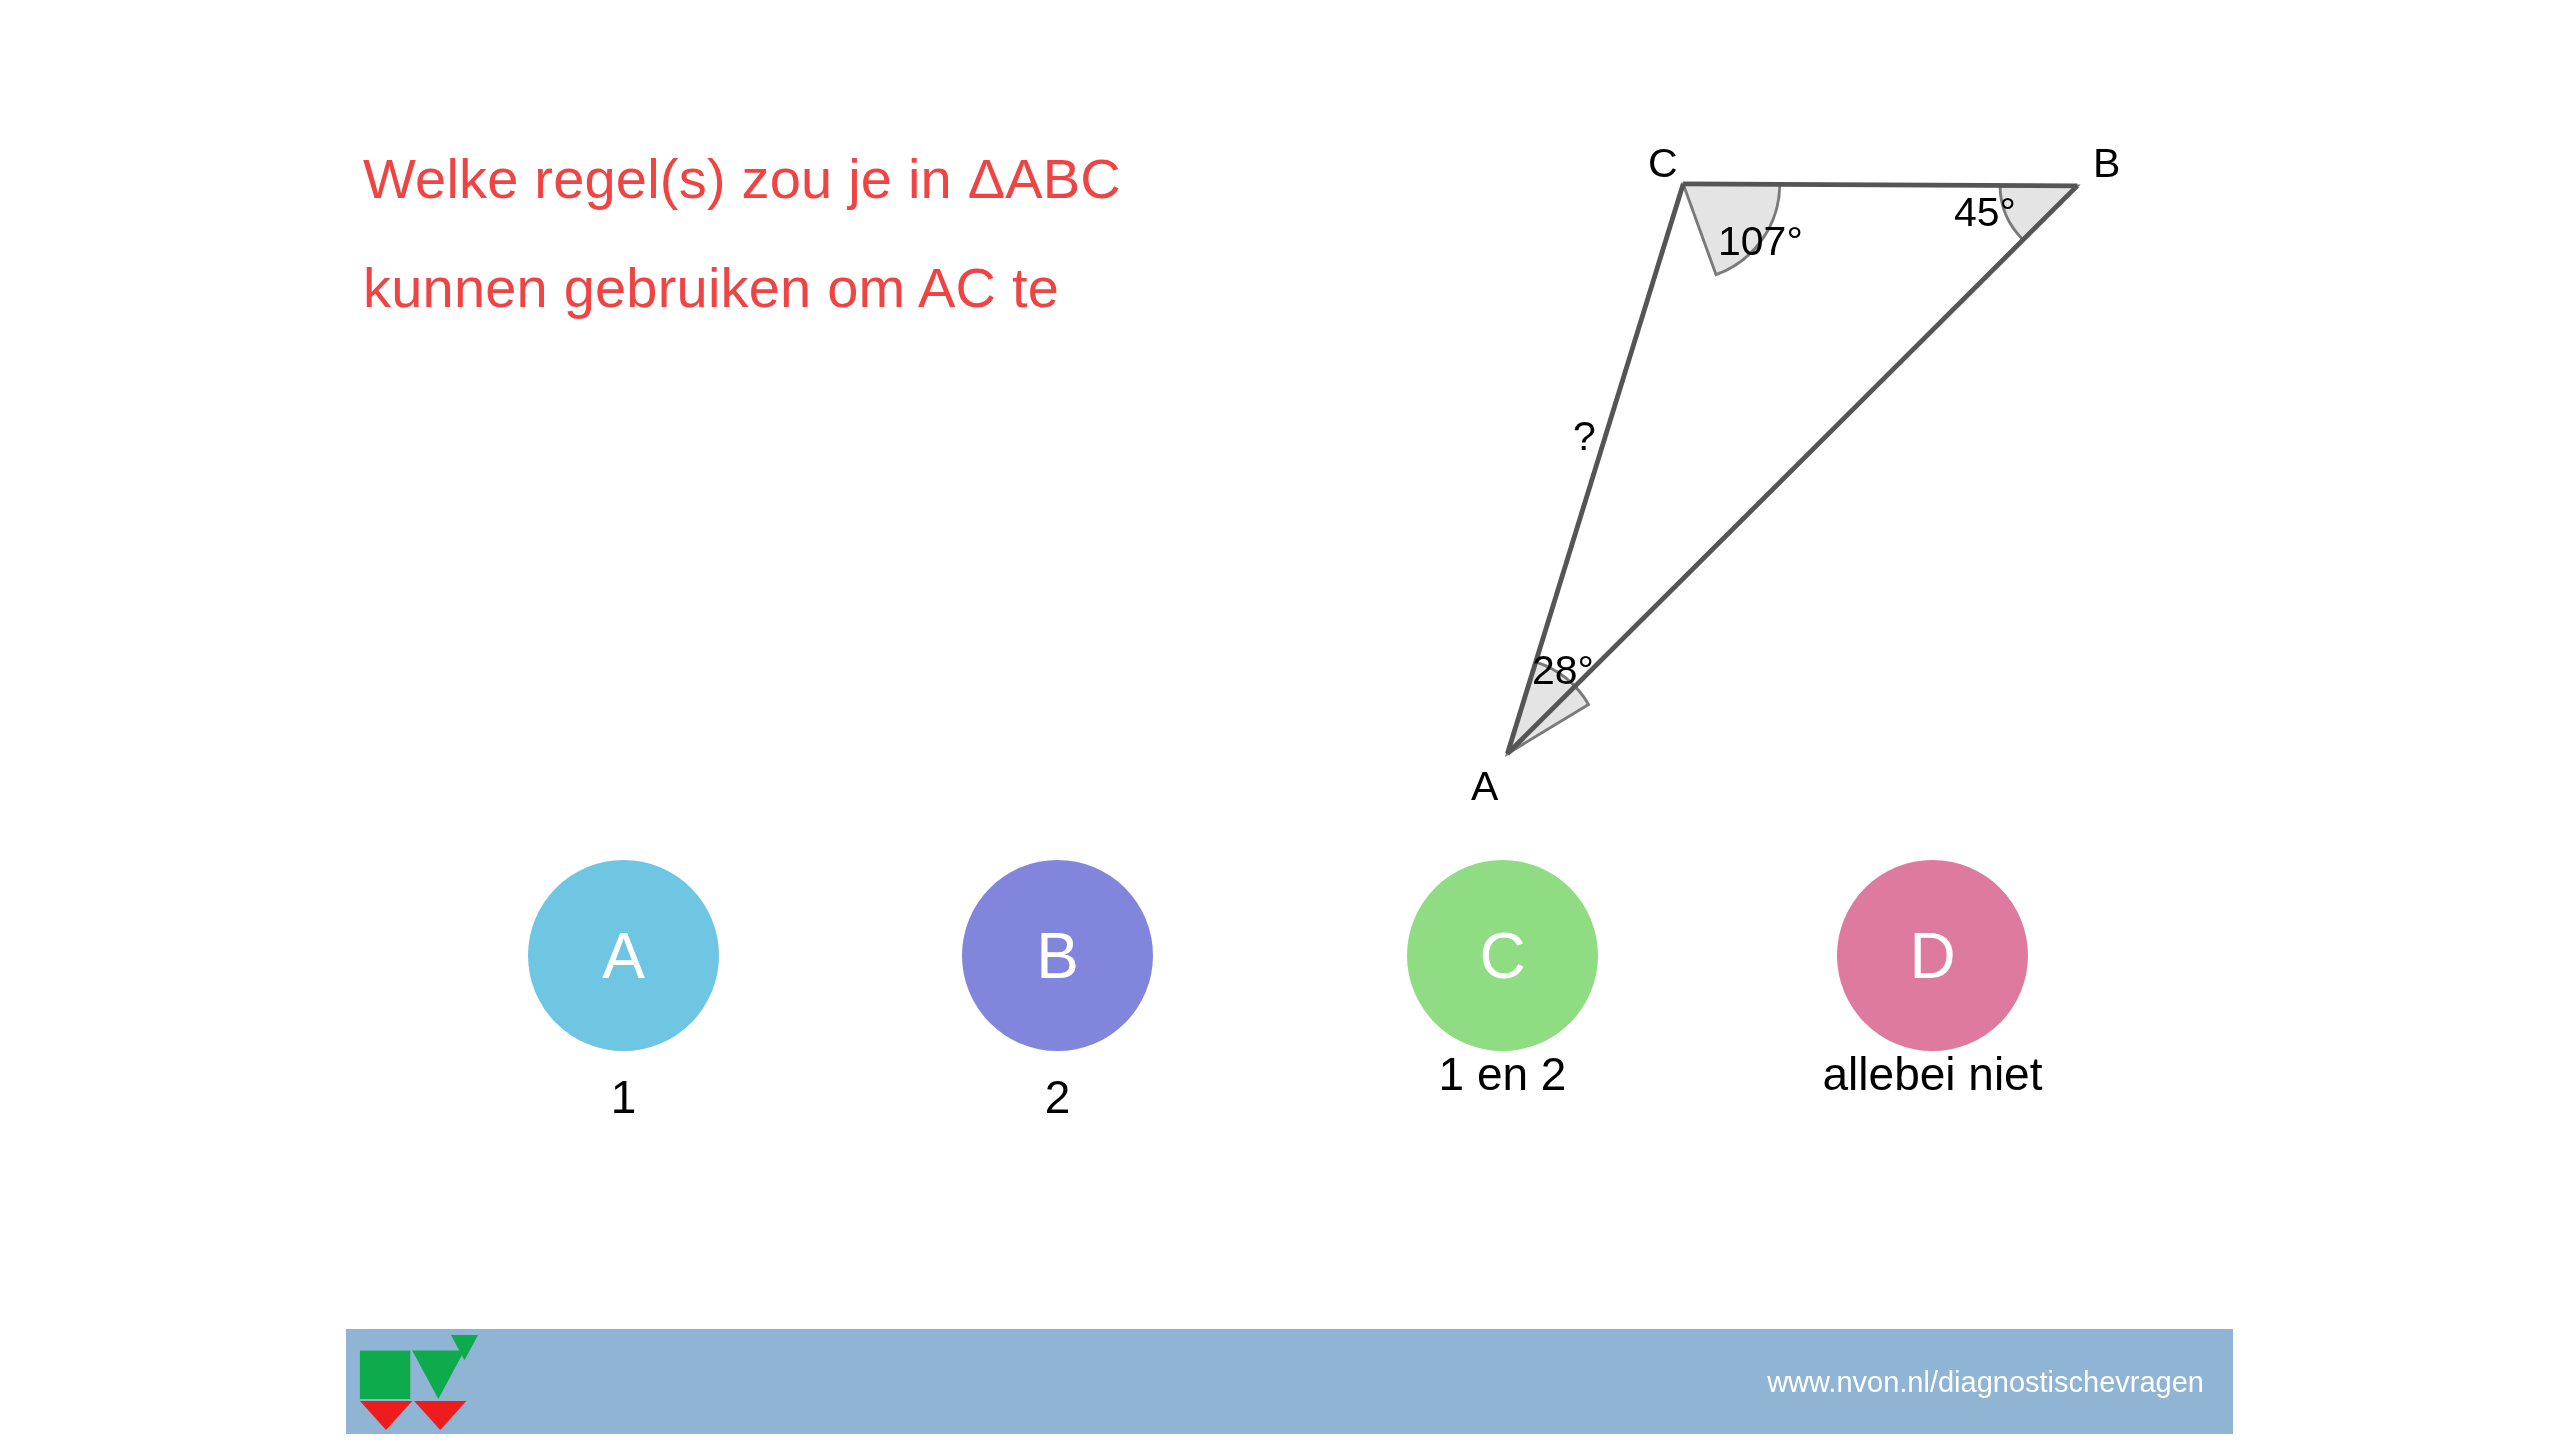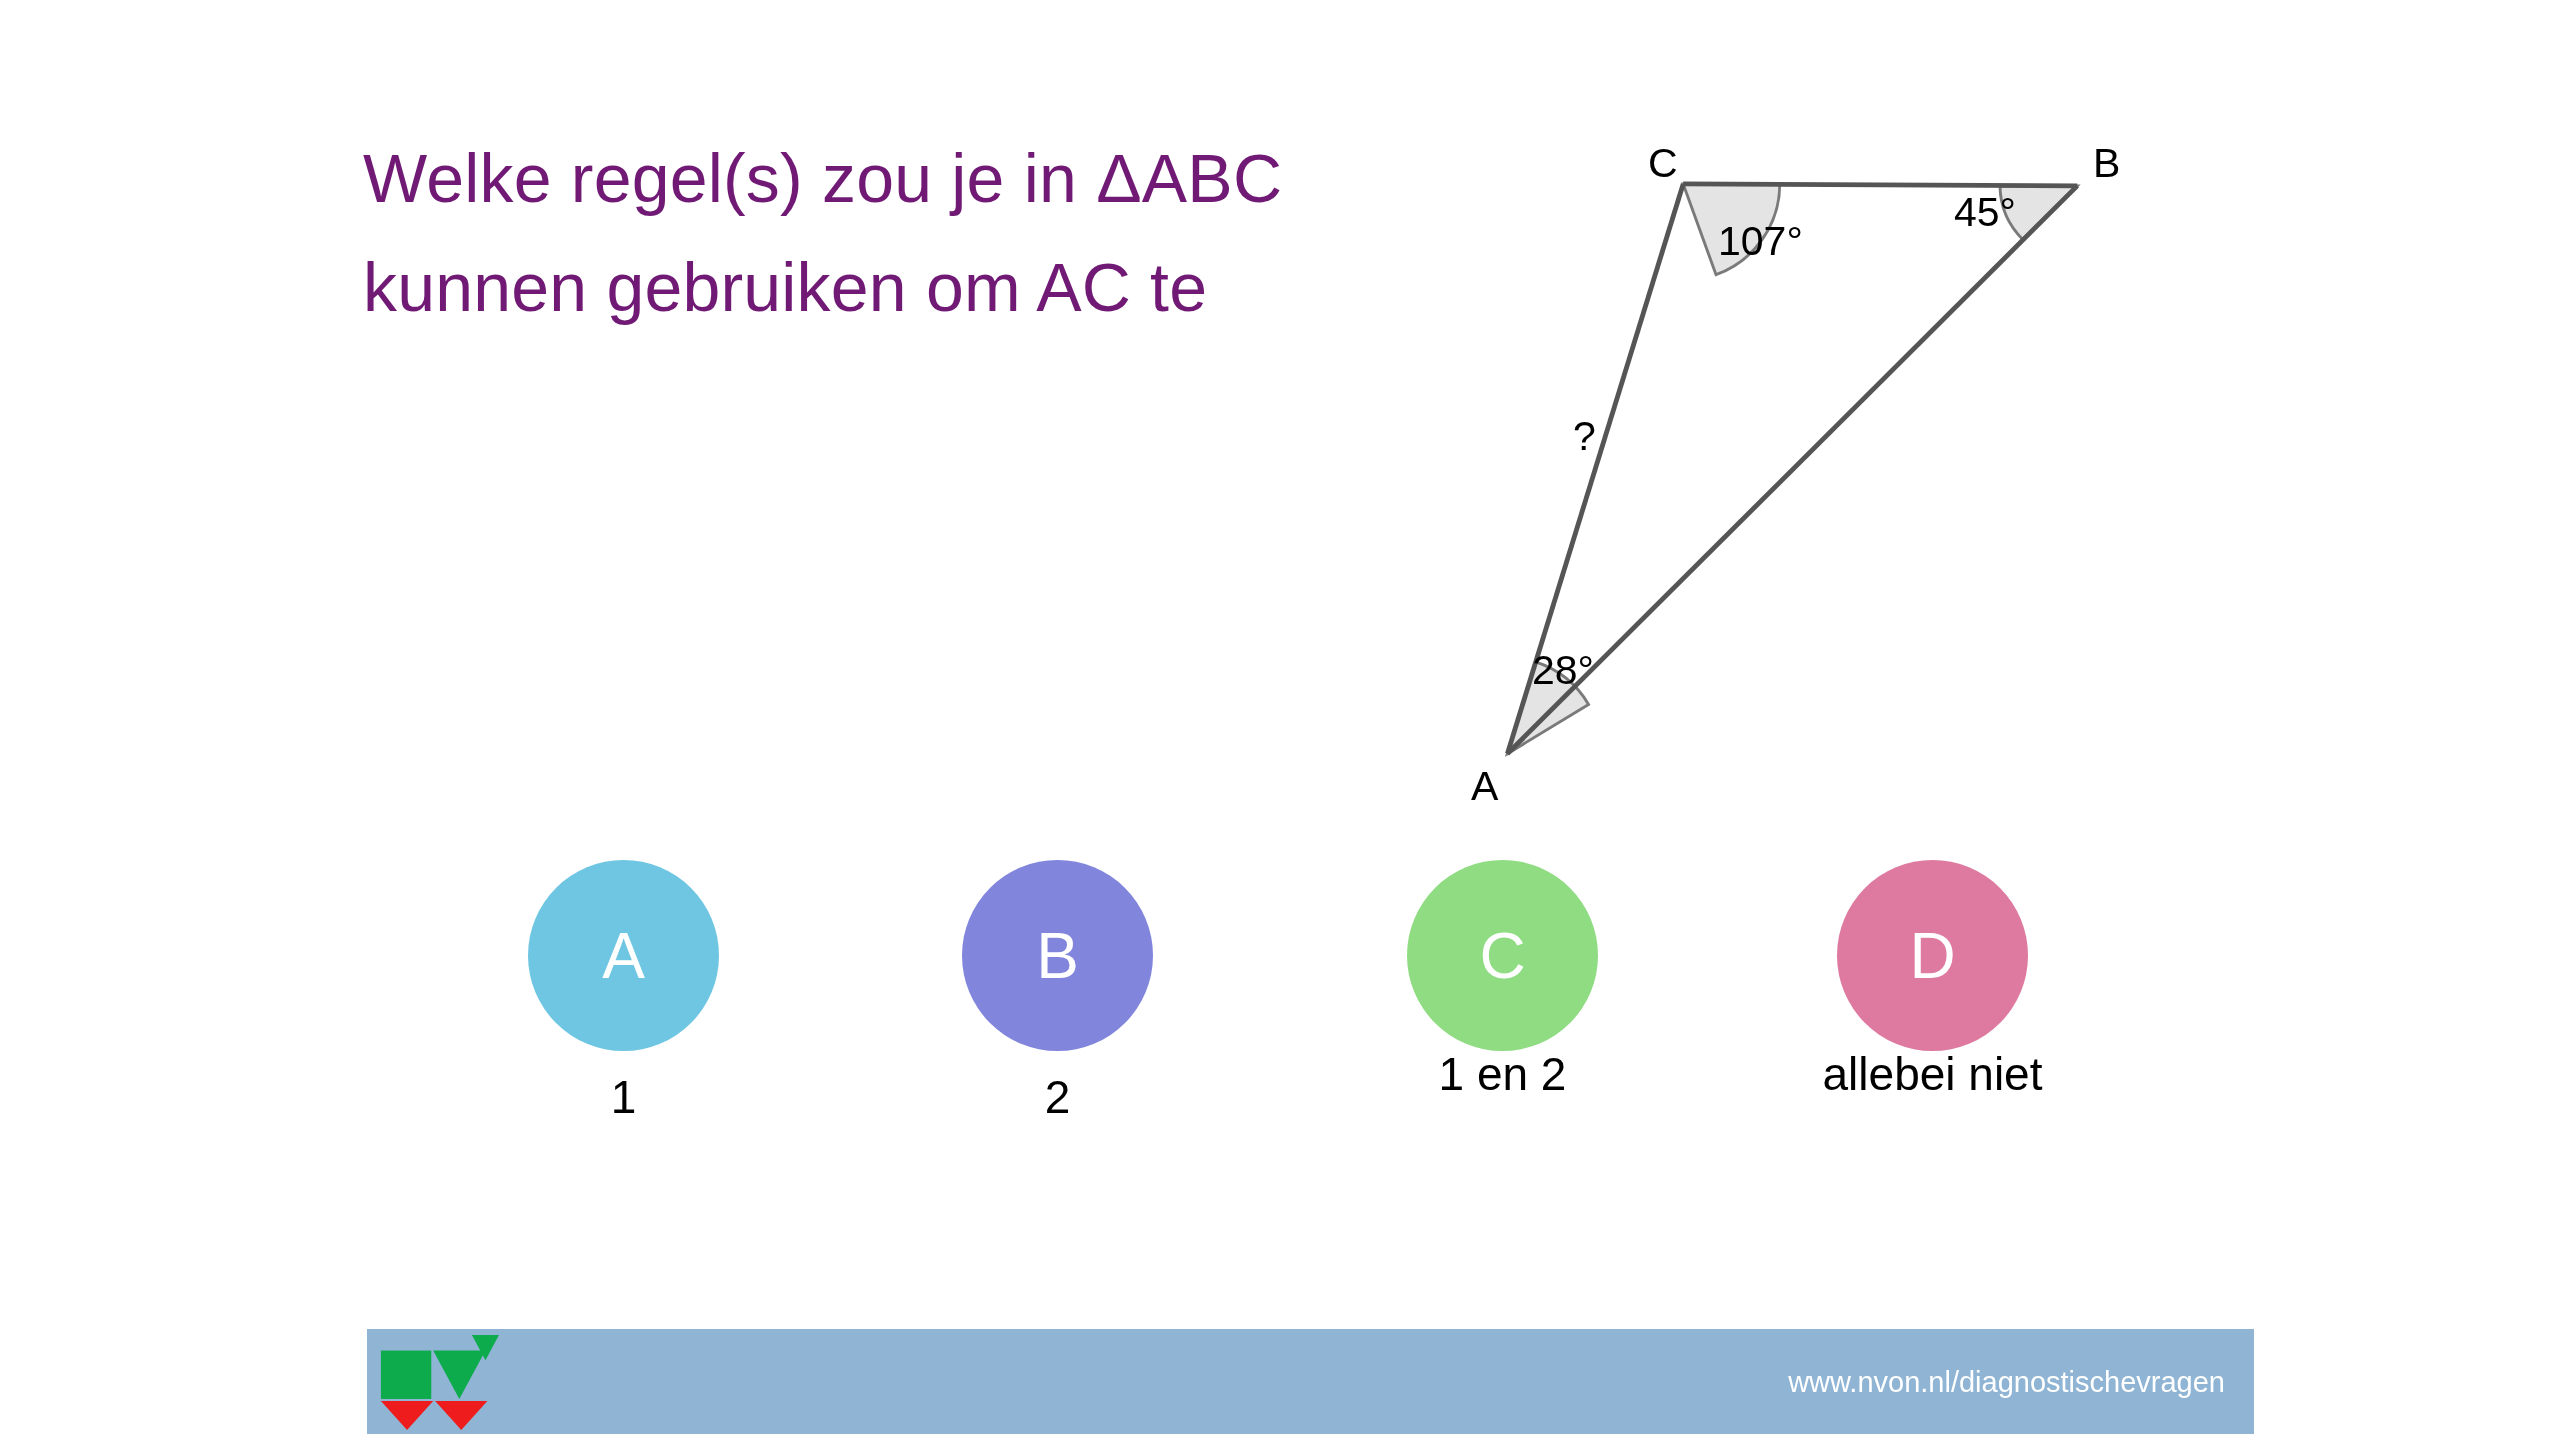--- a/index.html
+++ b/index.html
@@ -17,23 +17,23 @@
   }
 
   
   #question-block {
     position: absolute;
     left: 363px;
     top: 124px;
     width: 966px;
   }
   .q-line {
-    font-size: 68px;
+    font-size: 56px;
     line-height: 109px;
-    color: #701a75;
+    color: #ef4444;
     white-space: pre;
     letter-spacing: 0.2px;
   }
 
   
   #triangle-figure {
     position: absolute;
     left: 1401px;
     top: 97px;
     width: 773px;
@@ -82,21 +82,21 @@
     font-size: 46px;
     line-height: 1;
     color: #000000;
     white-space: pre;
   }
   .answer-label.raised { margin-top: 23px; }
 
   
   #footer-bar {
     position: absolute;
-    left: 367px;
+    left: 346px;
     top: 1329px;
     width: 1887px;
     height: 105px;
     background: #8FB4D4;
   }
   #footer-logo {
     position: absolute;
     left: 11.6px;
     top: 3.9px;
     width: 120px;

